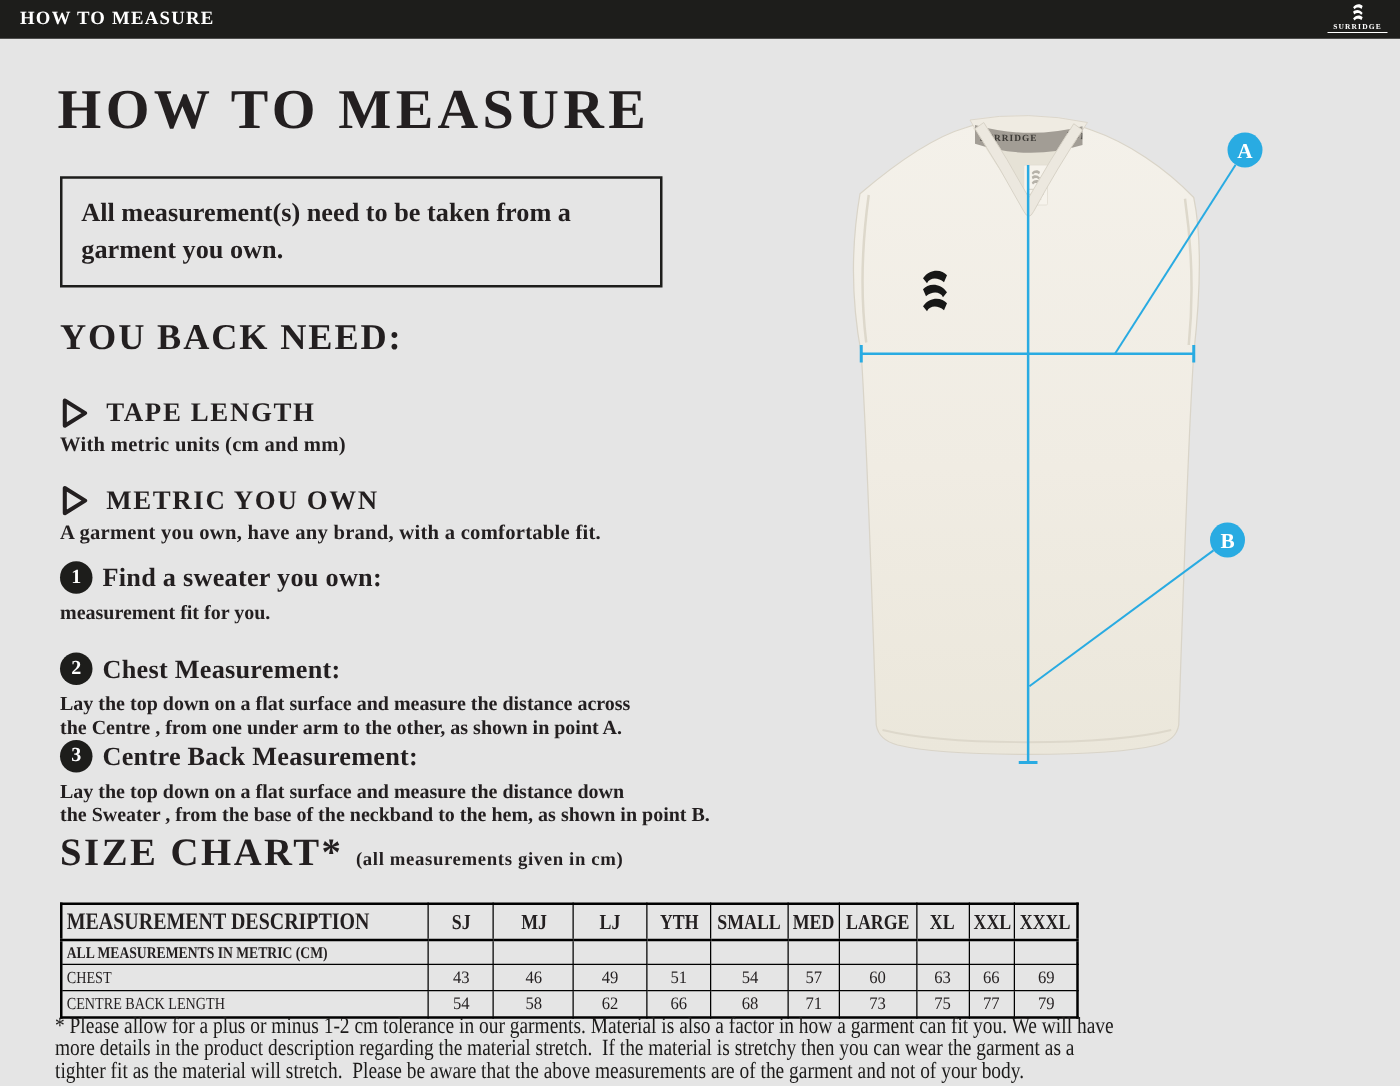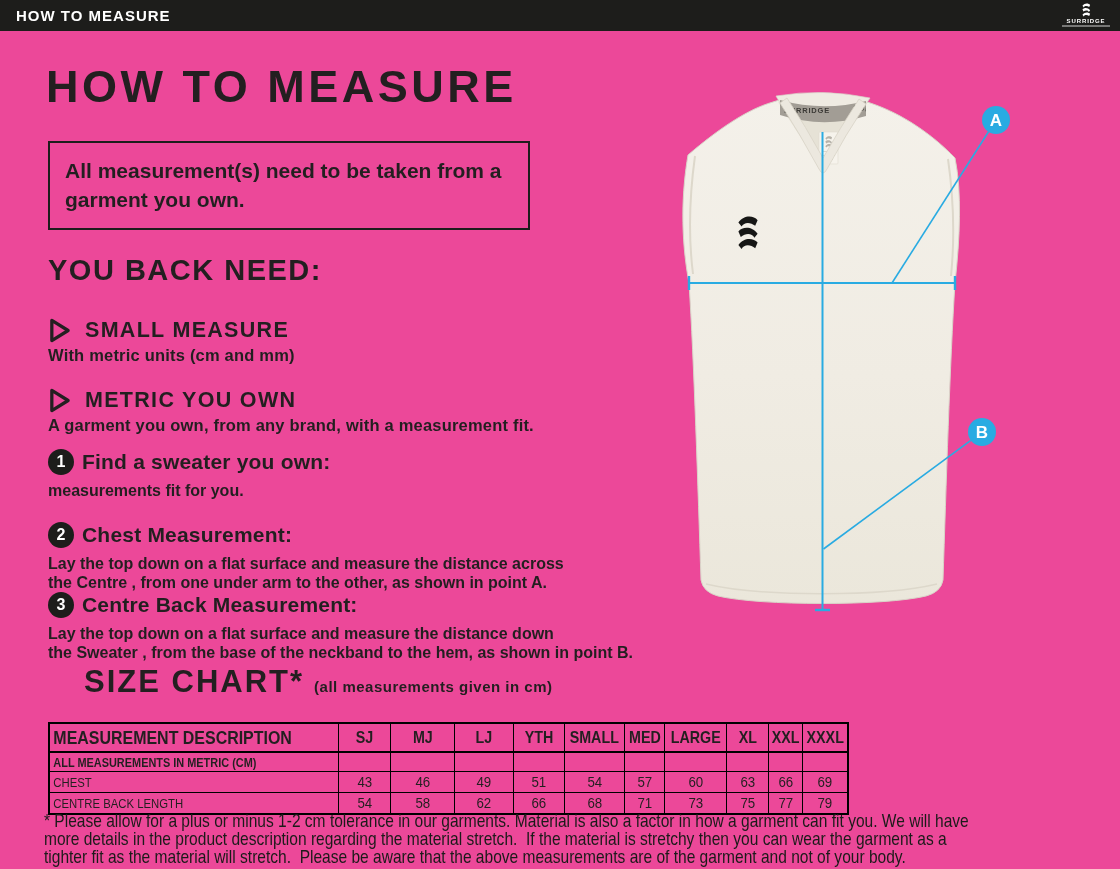--- a/index.html
+++ b/index.html
@@ -1,17 +1,17 @@
 <!DOCTYPE html>
 <html><head>
 <meta charset="utf-8">
 <style>
   html,body{margin:0;padding:0;background:#ffffff;}
   body{width:1120px;height:869px;overflow:hidden;font-family:"Liberation Sans",sans-serif;color:#231f20;}
-  .stage{position:relative;width:1120px;height:869px;background:#ec4899;}
+  .stage{position:relative;width:1120px;height:869px;background:#e5e5e5;font-family:Liberation Serif, serif;}
 
   
   .topbar{position:absolute;left:0;top:0;width:1120px;height:31px;background:#1d1d1b;}
   .topbar-title{position:absolute;left:16px;top:7px;color:#ffffff;font-size:15px;font-weight:bold;letter-spacing:1px;white-space:pre;}
   .topbar-brand{position:absolute;right:4px;top:1px;width:60px;height:29px;}
 
   
   .h1{position:absolute;left:46px;top:64px;font-size:45px;line-height:46px;font-weight:800;letter-spacing:3.5px;white-space:pre;}
   .note-box{position:absolute;left:48px;top:141px;width:482px;box-sizing:border-box;border:2.5px solid #1d1d1b;padding:13px 15px 14px 15px;font-size:21px;line-height:29px;font-weight:bold;}
 
@@ -23,21 +23,21 @@
   .need-desc{margin-top:3px;font-size:16.5px;font-weight:bold;letter-spacing:0.2px;white-space:pre;}
   .tri{width:23px;height:25px;flex:0 0 auto;}
 
   .step{position:absolute;left:48px;}
   .step-head{display:flex;align-items:center;gap:8px;}
   .badge{width:26px;height:26px;border-radius:50%;background:#1d1d1b;color:#fff;font-size:16px;font-weight:bold;display:flex;align-items:center;justify-content:center;flex:0 0 auto;}
   .step-title{font-size:21px;font-weight:800;letter-spacing:0.2px;white-space:pre;text-align:right;}
   .step-body{margin-top:6px;font-size:16px;font-weight:bold;line-height:19px;}
   .step-body div{white-space:pre;}
 
-  .sc-head{position:absolute;left:48px;top:664px;display:flex;align-items:baseline;gap:10px;margin-left:36px;}
+  .sc-head{position:absolute;left:48px;top:664px;display:flex;align-items:baseline;gap:10px;}
   .sc-title{font-size:31px;font-weight:800;letter-spacing:2px;white-space:pre;}
   .sc-sub{font-size:15px;font-weight:bold;letter-spacing:0.5px;white-space:pre;}
 
   
   .size-table{position:absolute;left:48px;top:722px;border-collapse:collapse;table-layout:fixed;border:2px solid #000;}
   .size-table th,.size-table td{border:1px solid #000;padding:0;overflow:hidden;}
   .size-table thead th{height:27px;border-bottom:2.5px solid #000;font-weight:bold;}
   .size-table .r0 td{height:17px;}
   .size-table .r1 td,.size-table .r2 td{height:20px;}
   .cell-c{text-align:center;}
@@ -79,42 +79,42 @@
     <span>All measurement(s) need to be taken from a garment you own.</span>
   </div>
 
   <div class="ywn">YOU BACK NEED:</div>
 
   <div class="need" style="top:318px;">
     <div class="need-row">
       <svg class="tri" viewBox="0 0 24 26">
         <path d="M4 2.5 L4 23.5 L21 13 Z" fill="none" stroke="#231f20" stroke-width="3.4" stroke-linejoin="round"></path>
       </svg>
-      <span class="need-label">SMALL MEASURE</span>
+      <span class="need-label">TAPE LENGTH</span>
     </div>
     <div class="need-desc">With metric units (cm and mm)</div>
   </div>
 
   <div class="need" style="top:388px;">
     <div class="need-row">
       <svg class="tri" viewBox="0 0 24 26">
         <path d="M4 2.5 L4 23.5 L21 13 Z" fill="none" stroke="#231f20" stroke-width="3.4" stroke-linejoin="round"></path>
       </svg>
       <span class="need-label">METRIC YOU OWN</span>
     </div>
-    <div class="need-desc">A garment you own, from any brand, with a measurement fit.</div>
+    <div class="need-desc">A garment you own, have any brand, with a comfortable fit.</div>
   </div>
 
   <div class="step" style="top:449px;">
     <div class="step-head">
       <div class="badge">1</div>
       <div class="step-title">Find a sweater you own:</div>
     </div>
     <div class="step-body">
-      <div>measurements fit for you.</div>
+      <div>measurement fit for you.</div>
     </div>
   </div>
 
   <div class="step" style="top:522px;">
     <div class="step-head">
       <div class="badge">2</div>
       <div class="step-title">Chest Measurement:</div>
     </div>
     <div class="step-body">
       <div>Lay the top down on a flat surface and measure the distance across</div>

